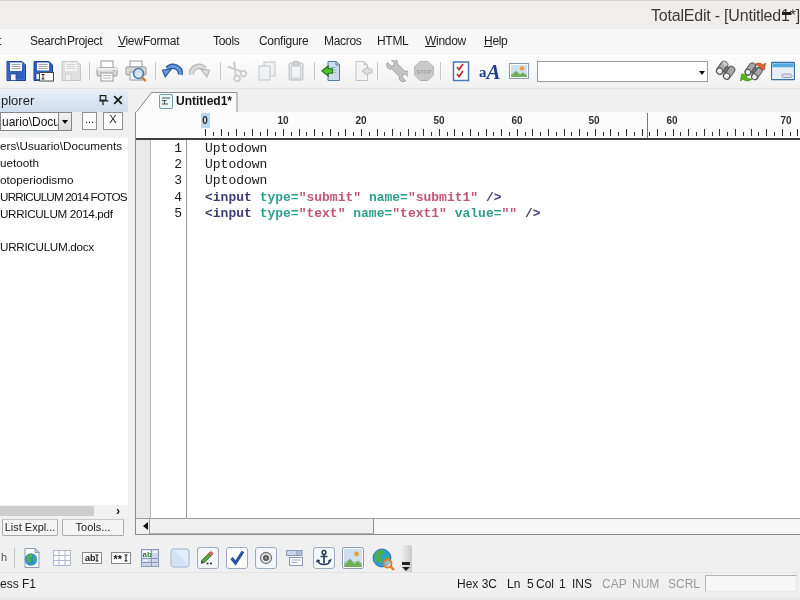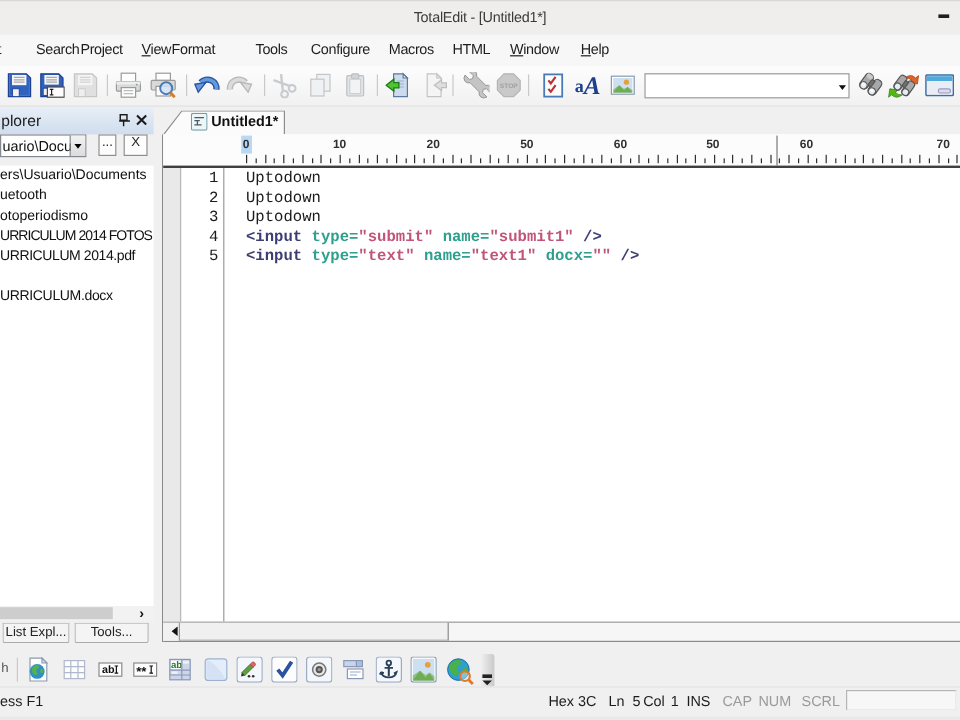--- a/index.html
+++ b/index.html
@@ -1,21 +1,21 @@
 <!DOCTYPE html>
 <html><head>
 <meta charset="utf-8">
 <style>
 * { margin:0; padding:0; box-sizing:border-box; }
 html,body { width:800px; height:600px; overflow:hidden; }
 body { font-family:"Liberation Sans", sans-serif; background:#f0f0f0; position:relative; }
 .abs { position:absolute; }
 
 #titlebar { left:0; top:0; width:800px; height:29px; background:#efeeed; border-top:1px solid #d9d7d5; }
-#title { left:0; top:7px; width:800px; text-align:center; font-size:12px; color:#3a3a3a; letter-spacing:-0.2px; }
+#title { left:0; top:7px; width:800px; text-align:right; font-size:16px; color:#3a3a3a; letter-spacing:-0.2px; }
 #minbtn { left:782px; top:12px; width:9px; height:3px; background:#1f1f1f; }
 
 #menubar { left:0; top:29px; width:800px; height:26px; background:#f7f7f7; }
 .mi { position:absolute; top:5px; font-size:12px; letter-spacing:-0.3px; color:#1e1e1e; }
 
 #toolbar { left:0; top:55px; width:800px; height:34px; background:linear-gradient(#fdfdfd,#f1f1f1); border-bottom:1px solid #e2e2e2; }
 .tbi { position:absolute; top:5px; width:22px; height:22px; }
 .tbsep { position:absolute; top:7px; width:1px; height:18px; background:#c9c9c9; }
 
 #phead { left:0; top:90px; width:128px; height:22px; background:linear-gradient(#e7eef7,#cfdded); }
@@ -358,21 +358,21 @@
   <div class="ln" style="top:17px">2</div>
   <div class="ln" style="top:33px">3</div>
   <div class="ln" style="top:50px">4</div>
   <div class="ln" style="top:66px">5</div>
 </div>
 <div class="abs" id="code">
   <div class="cl" style="top:1px">Uptodown</div>
   <div class="cl" style="top:17px">Uptodown</div>
   <div class="cl" style="top:33px">Uptodown</div>
   <div class="cl" style="top:50px"><span class="tg">&lt;input</span> <span class="at">type=</span><span class="st">"submit"</span> <span class="at">name=</span><span class="st">"submit1"</span> <span class="tg">/&gt;</span></div>
-  <div class="cl" style="top:66px"><span class="tg">&lt;input</span> <span class="at">type=</span><span class="st">"text"</span> <span class="at">name=</span><span class="st">"text1"</span> <span class="at">docx=</span><span class="st">""</span> <span class="tg">/&gt;</span></div>
+  <div class="cl" style="top:66px"><span class="tg">&lt;input</span> <span class="at">type=</span><span class="st">"text"</span> <span class="at">name=</span><span class="st">"text1"</span> <span class="at">value=</span><span class="st">""</span> <span class="tg">/&gt;</span></div>
 </div>
 <div class="abs" id="ehscroll">
   <div id="eharrow"></div>
   <div id="ehthumb"></div>
 </div>
 
 <div class="abs" id="btoolbar">
   <span class="abs" style="left:1px; top:6px; font-size:11px; color:#555;">h</span>
   <div class="abs" style="left:14px; top:3px; width:1px; height:20px; background:#c9c9c9;"></div>
   <div class="bti" style="left:21px"><svg width="22" height="22" viewBox="0 0 22 22">

